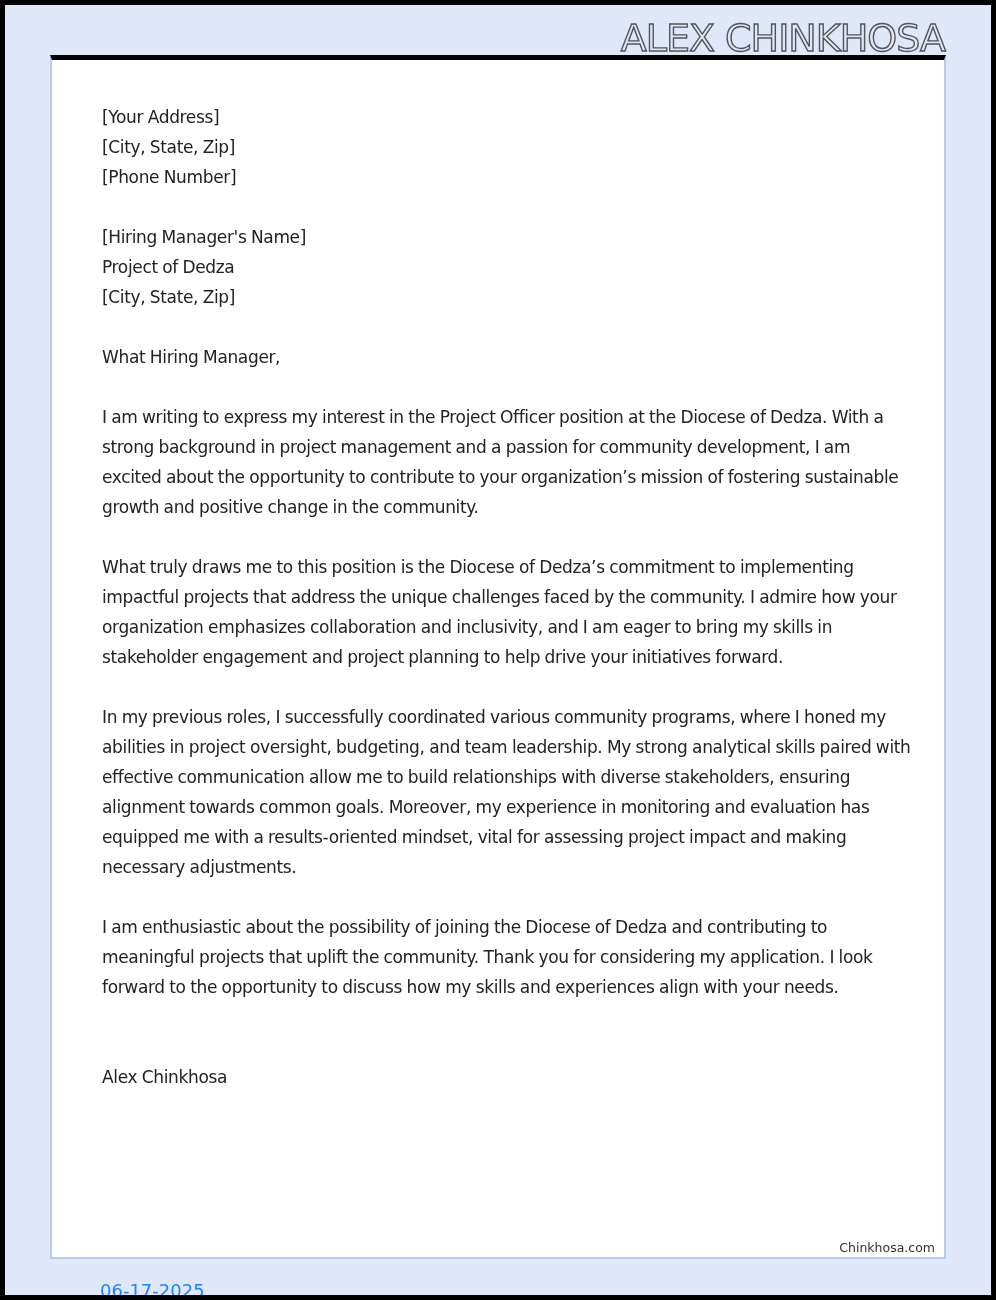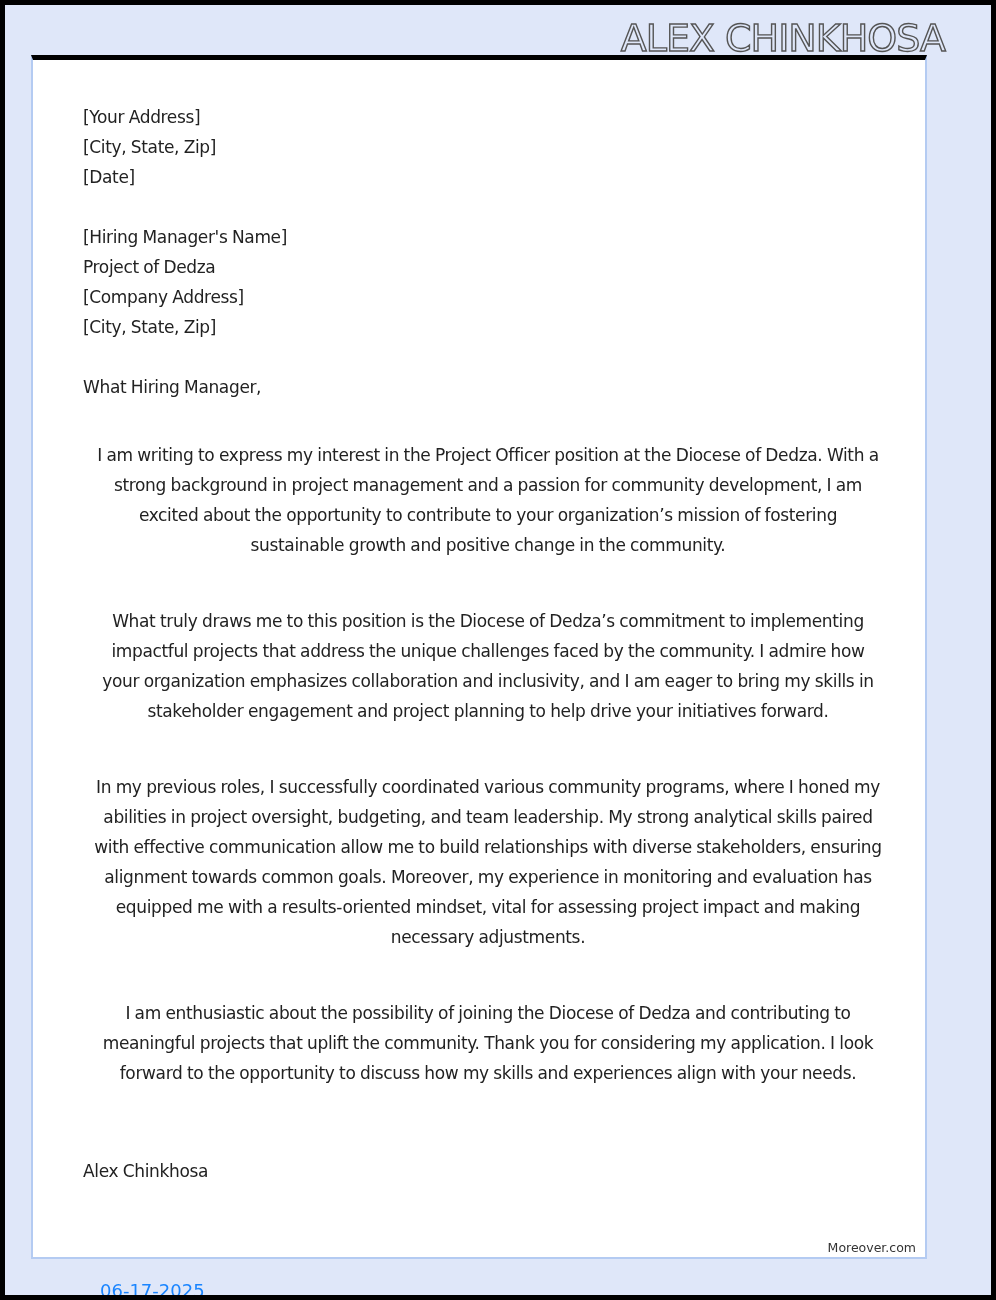--- a/index.html
+++ b/index.html
@@ -17,42 +17,42 @@
     .name-header {
       position: absolute; right: 46px; top: 11px;
       font-family: "DejaVu Sans", sans-serif;
       font-size: 38px; line-height: 44px;
       color: #dfe7f9;
       -webkit-text-stroke: 1.4px #555555;
       letter-spacing: -1px;
       white-space: nowrap;
     }
     .card {
-      position: absolute; left: 26px; top: 50px;
+      position: absolute; left: 45px; top: 50px;
       width: 896px; height: 1204px;
       background: #ffffff;
       border-top: 5px solid #000000;
       border-left: 2px solid #b4cbf2;
       border-right: 2px solid #b4cbf2;
       border-bottom: 2px solid #b4cbf2;
       box-sizing: border-box;
       overflow: visible;
     }
     .letter {
       position: absolute; left: 50px; top: 42px;
       width: 810px;
       font-family: "DejaVu Sans", sans-serif;
       font-size: 17px; line-height: 30px;
       color: #222222;
       letter-spacing: -0.35px;
       word-spacing: -0.5px;
     }
     .line { display: block; white-space: nowrap; height: 30px; }
     .gap { display: block; height: 30px; }
-    .para { display: block; margin: 8px; white-space: normal; text-align: center; }
+    .para { display: block; margin: 0; white-space: normal; }
     .watermark {
       position: absolute; right: 9px; bottom: 0px;
       font-family: "DejaVu Sans", sans-serif;
       font-size: 12.5px; line-height: 18px;
       color: #333333;
     }
     .date-link {
       position: absolute; left: 95px; top: 1274px;
       font-family: "DejaVu Sans", sans-serif;
       font-size: 18px; line-height: 24px;
@@ -65,40 +65,39 @@
 <body>
 
 <div class="frame">
   <div class="name-header">ALEX CHINKHOSA</div>
 
   <div class="card">
     <div class="letter">
       <div>
         <span class="line">[Your Address]</span>
         <span class="line">[City, State, Zip]</span>
-        <span class="line">[Date]</span>
+        <span class="line">[Phone Number]</span>
       </div>
       <span class="gap"></span>
       <div>
         <span class="line">[Hiring Manager's Name]</span>
         <span class="line">Project of Dedza</span>
-        <span class="line">[Company Address]</span>
         <span class="line">[City, State, Zip]</span>
       </div>
       <span class="gap"></span>
       <span class="line">What Hiring Manager,</span>
       <span class="gap"></span>
       <p class="para">I am writing to express my interest in the Project Officer position at the Diocese of Dedza. With a strong background in project management and a passion for community development, I am excited about the opportunity to contribute to your organization’s mission of fostering sustainable growth and positive change in the community.</p>
       <span class="gap"></span>
       <p class="para">What truly draws me to this position is the Diocese of Dedza’s commitment to implementing impactful projects that address the unique challenges faced by the community. I admire how your organization emphasizes collaboration and inclusivity, and I am eager to bring my skills in stakeholder engagement and project planning to help drive your initiatives forward.</p>
       <span class="gap"></span>
       <p class="para">In my previous roles, I successfully coordinated various community programs, where I honed my abilities in project oversight, budgeting, and team leadership. My strong analytical skills paired with effective communication allow me to build relationships with diverse stakeholders, ensuring alignment towards common goals. Moreover, my experience in monitoring and evaluation has equipped me with a results-oriented mindset, vital for assessing project impact and making necessary adjustments.</p>
       <span class="gap"></span>
       <p class="para">I am enthusiastic about the possibility of joining the Diocese of Dedza and contributing to meaningful projects that uplift the community. Thank you for considering my application. I look forward to the opportunity to discuss how my skills and experiences align with your needs.</p>
       <span class="gap"></span>
       <span class="gap"></span>
       <span class="line">Alex Chinkhosa</span>
     </div>
-    <div class="watermark">Moreover.com</div>
+    <div class="watermark">Chinkhosa.com</div>
   </div>
 
   <a class="date-link">06-17-2025</a>
 </div>
 
 </body></html>

